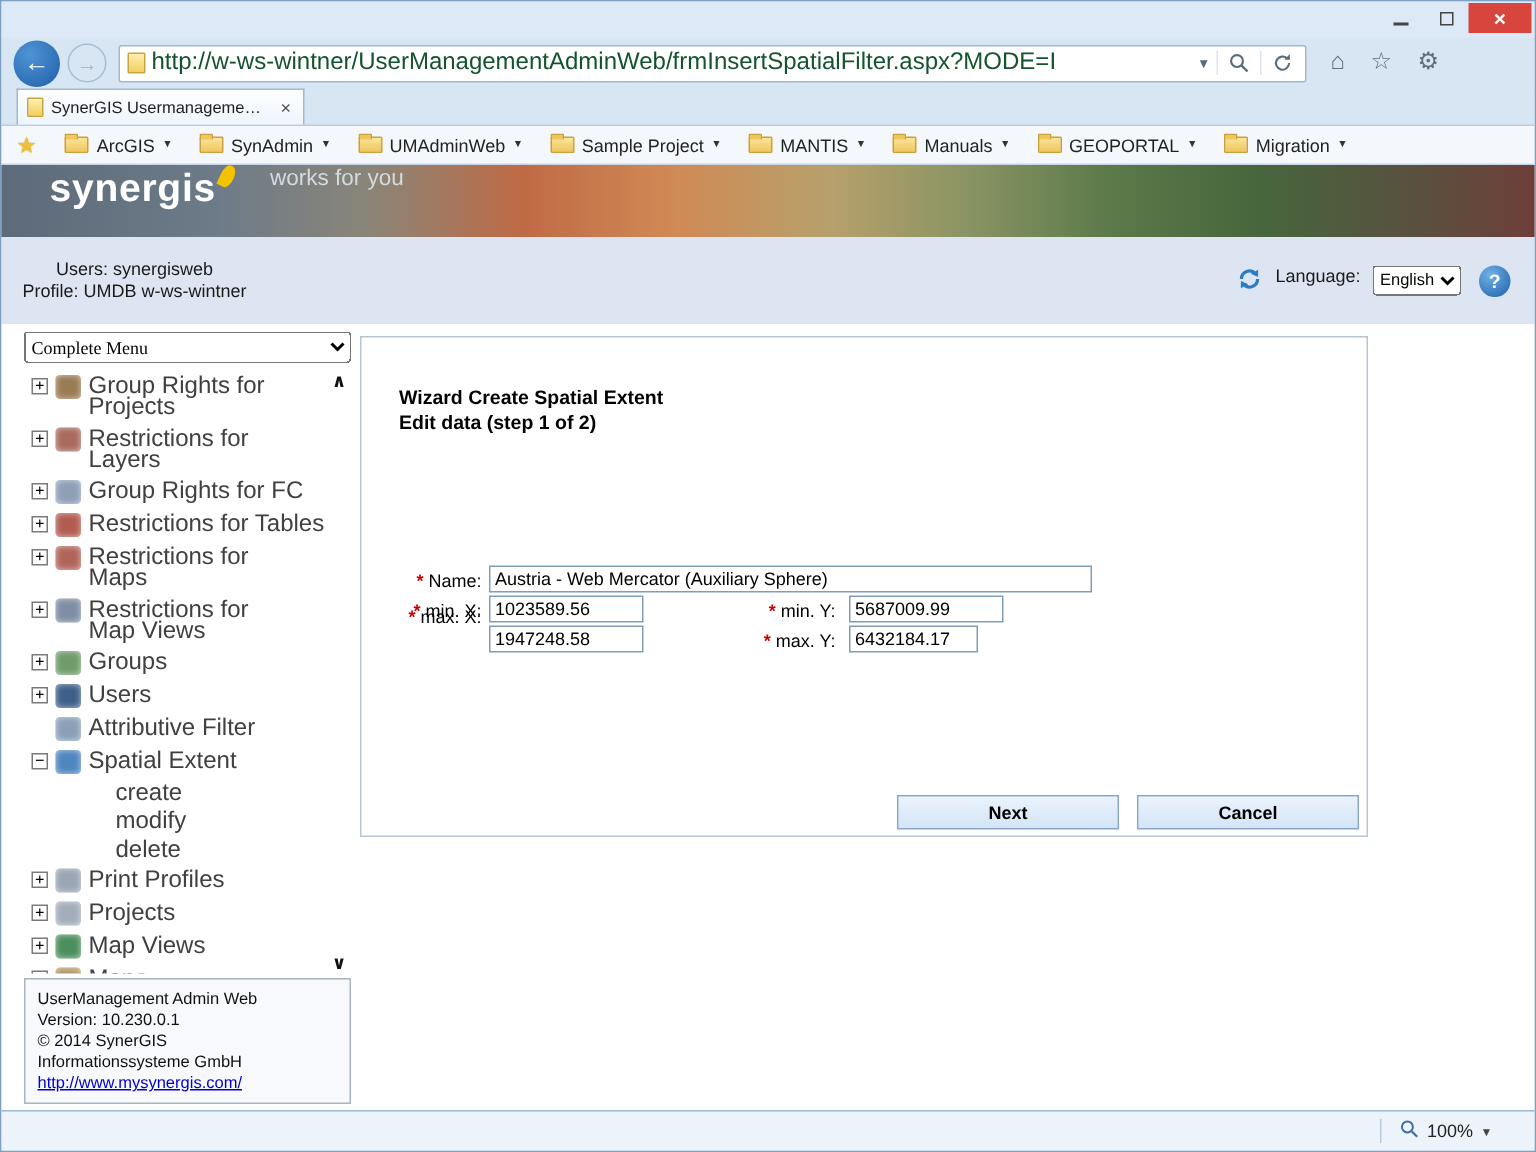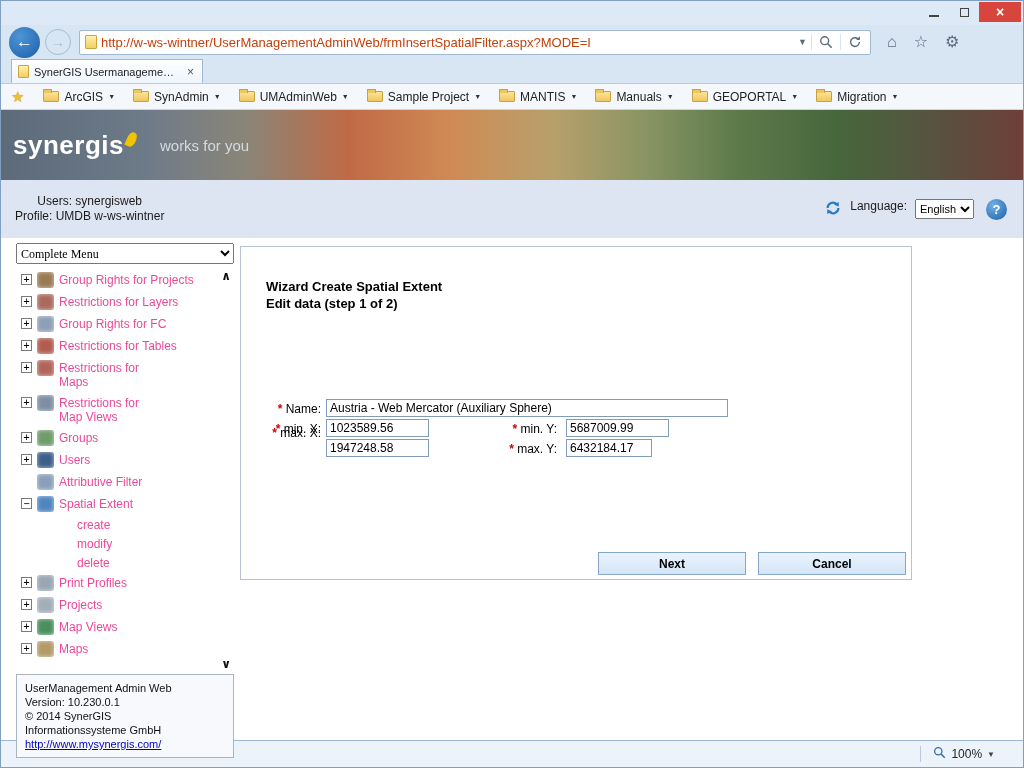--- a/index.html
+++ b/index.html
@@ -13,21 +13,21 @@
   .glyph-min{width:10px;height:2px;background:#444;display:block;margin-top:8px}
   .glyph-max{width:9px;height:9px;border:1px solid #444;display:block}
   .win-btn.close{width:42px;background:#d8453c;color:#fff;font-size:14px;font-weight:bold}
 
   
   .navrow{height:34px;display:flex;align-items:center;padding:0 8px;background:#d8e6f4}
   .nav-back{width:31px;height:31px;border-radius:50%;background:radial-gradient(circle at 35% 30%,#4f94d6,#1d5fa8);color:#fff;display:flex;align-items:center;justify-content:center;font-size:17px;margin-right:5px;flex:none}
   .nav-fwd{width:26px;height:26px;border-radius:50%;border:1px solid #a5bcd2;color:#a5bcd2;display:flex;align-items:center;justify-content:center;font-size:14px;margin-right:8px;flex:none}
   .addressbar{flex:1;height:25px;background:#fff;border:1px solid #9fb9d2;border-radius:2px;display:flex;align-items:center;padding:0 5px;gap:4px;max-width:792px}
   .page-ico{width:12px;height:14px;background:linear-gradient(#fdf0b0,#f3cf5e);border:1px solid #c9a53f;border-radius:1px;flex:none}
-  .url-input{flex:1;border:none;outline:none;font-size:13px;font-family:"Liberation Sans",sans-serif;color:#c2410c;background:transparent}
+  .url-input{flex:1;border:none;outline:none;font-size:16px;font-family:"Liberation Sans",sans-serif;color:#14532d;background:transparent}
   .addr-caret{color:#5a6b7c;font-size:9px}
   .addr-sep{width:1px;height:16px;background:#dbe4ee}
   .addr-ico{display:flex;align-items:center;justify-content:center;width:20px}
   .chrome-icons{display:flex;gap:17px;margin-left:16px;margin-right:8px;color:#5f6f7f}
   .chrome-icons span{font-size:16px;line-height:16px;cursor:default}
 
   
   .tabrow{height:25px;background:#d8e6f4;border-bottom:1px solid #b7cde2;display:flex;align-items:flex-end}
   .tab{height:24px;width:192px;margin-left:10px;background:linear-gradient(#fdfeff,#eef5fc);border:1px solid #9fb9d4;border-bottom:none;display:flex;align-items:center;padding:0 6px;gap:5px;font-size:11px;color:#222}
   .tab-ico{width:11px;height:13px;background:linear-gradient(#fdf0b0,#f3cf5e);border:1px solid #c9a53f;border-radius:1px;flex:none}
@@ -37,37 +37,37 @@
   
   .favbar{height:26px;background:#f4f8fc;border-bottom:1px solid #c6d6e8;display:flex;align-items:center;padding:0 10px;gap:4px}
   .fav-star{color:#eec033;font-size:15px;margin-right:6px;text-shadow:0 0 1px #b8860b}
   .fav-items{display:flex;align-items:center}
   .fav-item{display:flex;align-items:center;gap:5px;padding:3px 9px;font-size:12px;color:#222;cursor:default}
   .folder{width:16px;height:11px;background:linear-gradient(#fbe49a,#f0c75e);border:1px solid #caa23d;border-radius:1px;position:relative;flex:none}
   .folder::before{content:"";position:absolute;top:-3px;left:-1px;width:7px;height:3px;background:#f0c75e;border:1px solid #caa23d;border-bottom:none;border-radius:1px 1px 0 0}
   .fav-caret{font-size:7px;color:#333}
 
   
-  .banner{height:70px;background:linear-gradient(90deg,#5c6a79 0%,#6d7b89 14%,#8a8578 24%,#c06a45 34%,#d08a55 44%,#b7a06b 54%,#8a9464 63%,#5d7a4a 72%,#46663c 82%,#59513f 92%,#6e3f38 100%);display:flex;align-items:center;padding-left:12px}
+  .banner{height:48px;background:linear-gradient(90deg,#5c6a79 0%,#6d7b89 14%,#8a8578 24%,#c06a45 34%,#d08a55 44%,#b7a06b 54%,#8a9464 63%,#5d7a4a 72%,#46663c 82%,#59513f 92%,#6e3f38 100%);display:flex;padding-left:32px}
   .logo{font-size:26px;font-weight:bold;color:#fff;letter-spacing:.5px}
   .leaf{display:inline-block;width:9px;height:15px;background:#f3c300;border-radius:50% 50% 50% 0/60% 60% 60% 0;transform:rotate(25deg);margin:0 0 12px 3px}
   .tagline{font-size:15px;color:#d4dae0;margin-left:24px}
 
   
   .userbar{height:58px;background:#dee5f2;display:flex;align-items:center;justify-content:space-between;padding:0 16px 0 14px}
   .user-info{font-size:12px;color:#1a1a1a;text-align:center;line-height:15px}
   .lang-area{display:flex;align-items:flex-start;gap:8px;font-size:12px;color:#1a1a1a}
   .lang-select{font-size:11px;height:20px;font-family:"Liberation Sans",sans-serif}
   .help{width:21px;height:21px;border-radius:50%;background:radial-gradient(circle at 35% 30%,#6fb1e8,#1d5fa8);color:#fff;font-weight:bold;text-align:center;line-height:21px;font-size:13px;margin-left:4px}
 
   
   .content{flex:1;position:relative;background:#fff}
   .menu-select{position:absolute;left:15px;top:5px;width:218px;height:21px;font-size:12px;font-family:Liberation Serif, serif}
   .tree{position:absolute;left:15px;top:31px;width:218px;height:402px;overflow:hidden;padding-right:17px}
-  .tree-item{display:flex;align-items:flex-start;gap:5px;padding:3px 0 3px 5px;font-size:12px;color:#ec4899;cursor:default}
+  .tree-item{display:flex;align-items:flex-start;gap:5px;padding:3px 0 3px 5px;font-size:16px;color:#404040;cursor:default}
   .tree-item.child{padding:2px 0 2px 45px}
   .expander{width:11px;height:11px;border:1px solid #7a7a7a;background:#fff;flex:none;margin-top:2px;text-align:center;line-height:9px;font-size:10px;font-family:"DejaVu Sans Mono",monospace;color:#000}
   .expander.plus::before{content:"+"}
   .expander.minus::before{content:"−"}
   .expander.none{visibility:hidden}
   .tree-ico{width:17px;height:16px;flex:none;border-radius:3px;box-shadow:inset 0 0 4px rgba(255,255,255,.65);margin-top:0}
   .tree-label{white-space:pre-line;line-height:14px;padding-top:1px}
   .tree-scrollbar{position:absolute;left:217px;top:31px;width:16px;height:402px;display:flex;flex-direction:column;justify-content:space-between;align-items:center;font-weight:bold;font-size:12px;color:#111}
   .side-footer{position:absolute;left:15px;top:436px;width:218px;border:1px solid #a9b4c0;background:#f7f9fc;padding:6px 8px;font-size:11px;line-height:14px;color:#111}
   .side-footer a{color:#0000cc}

